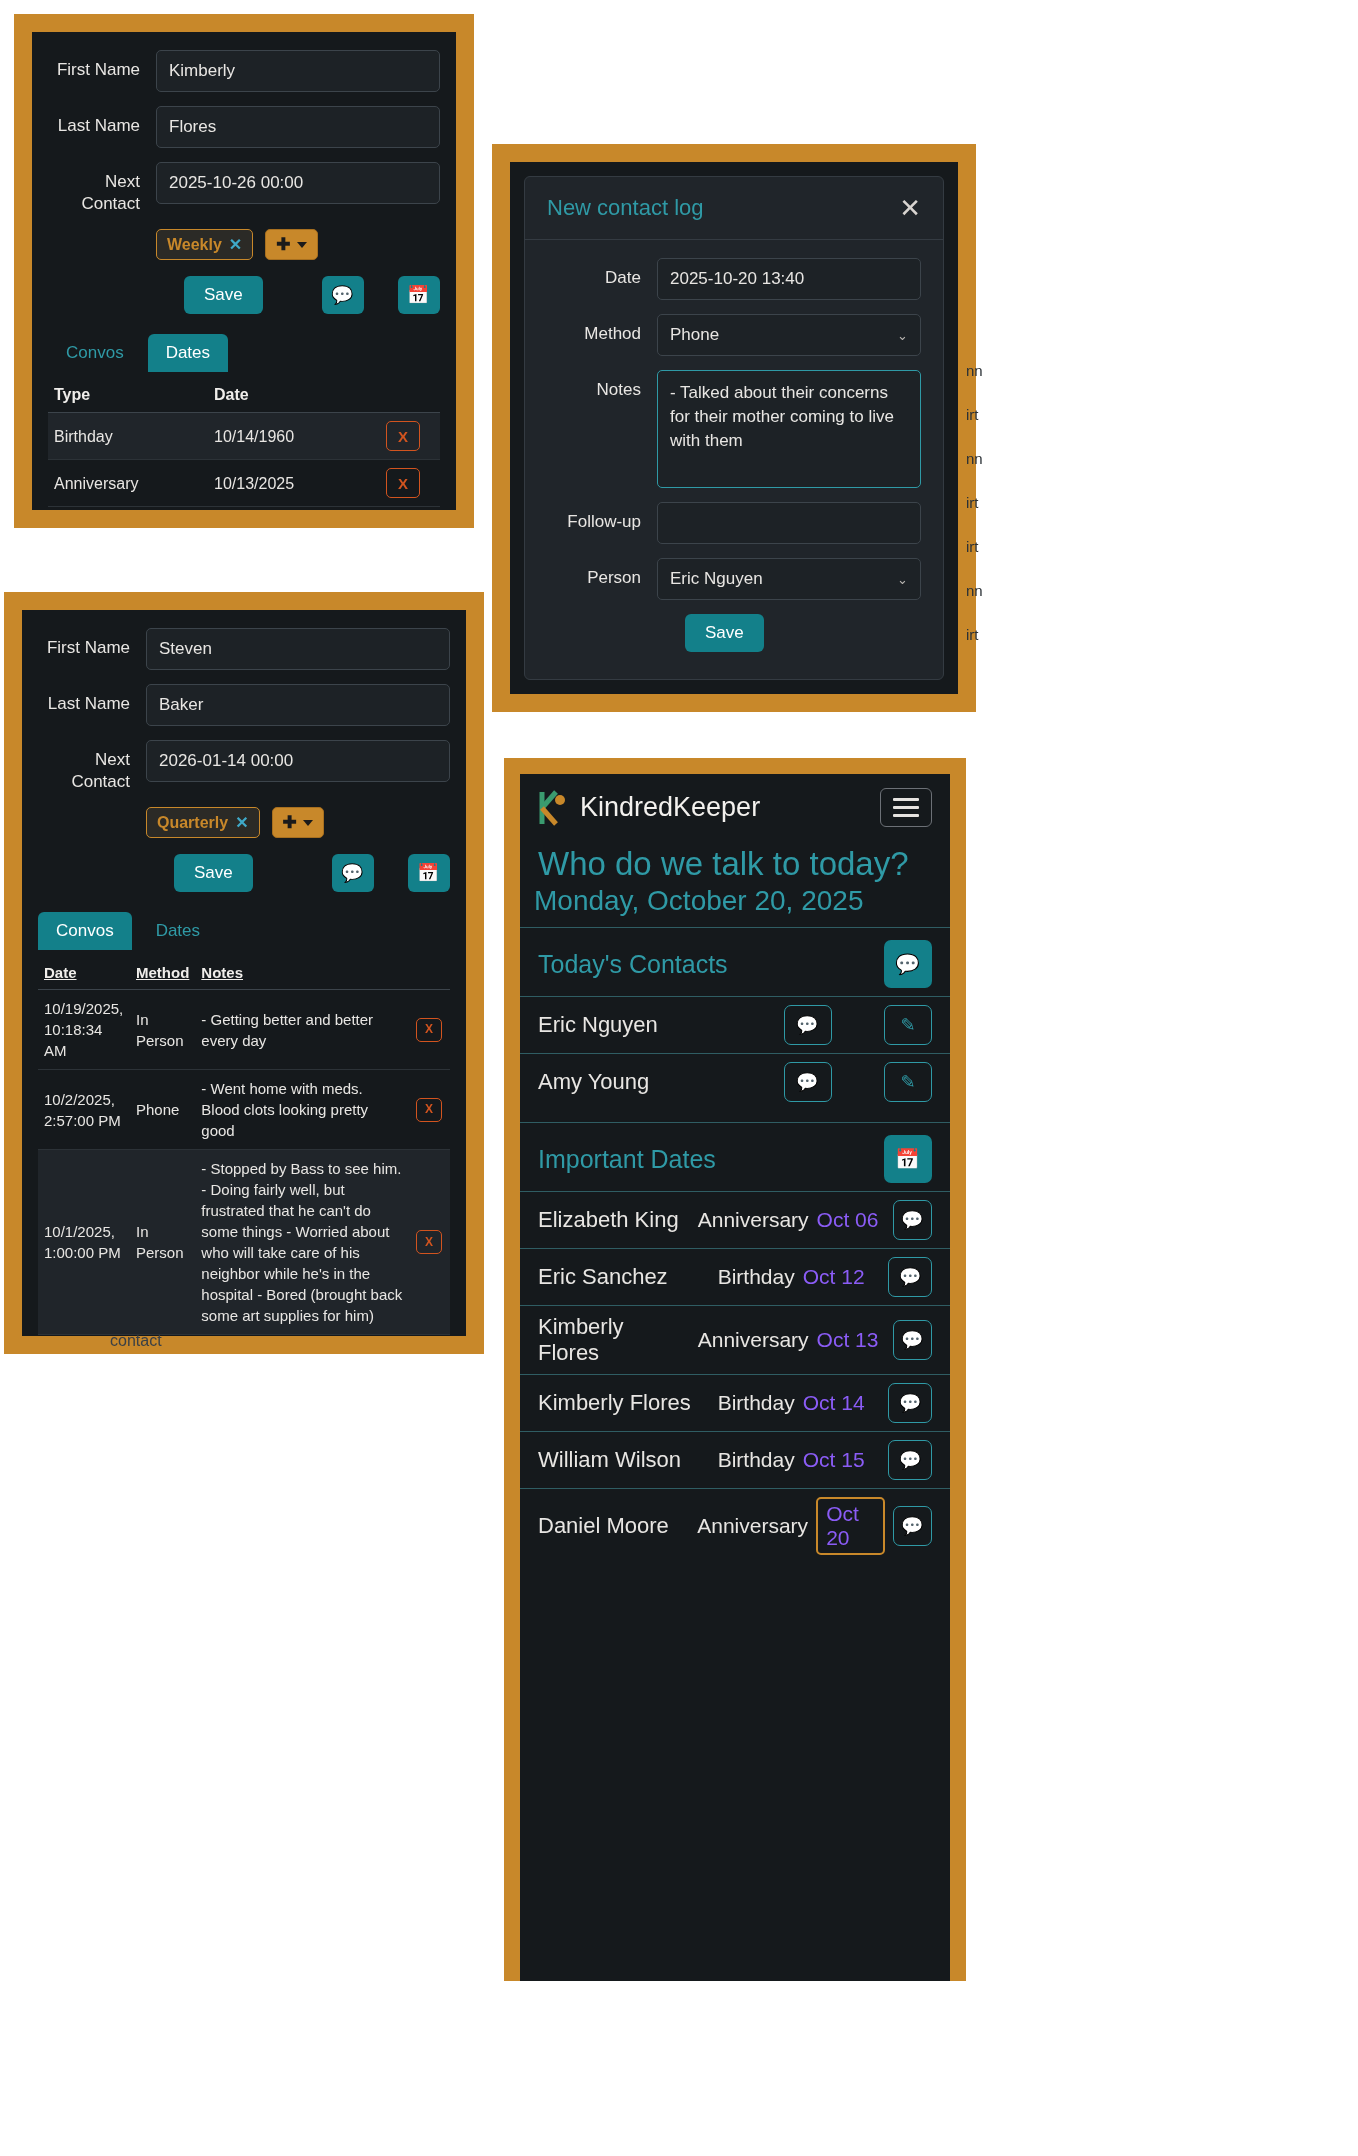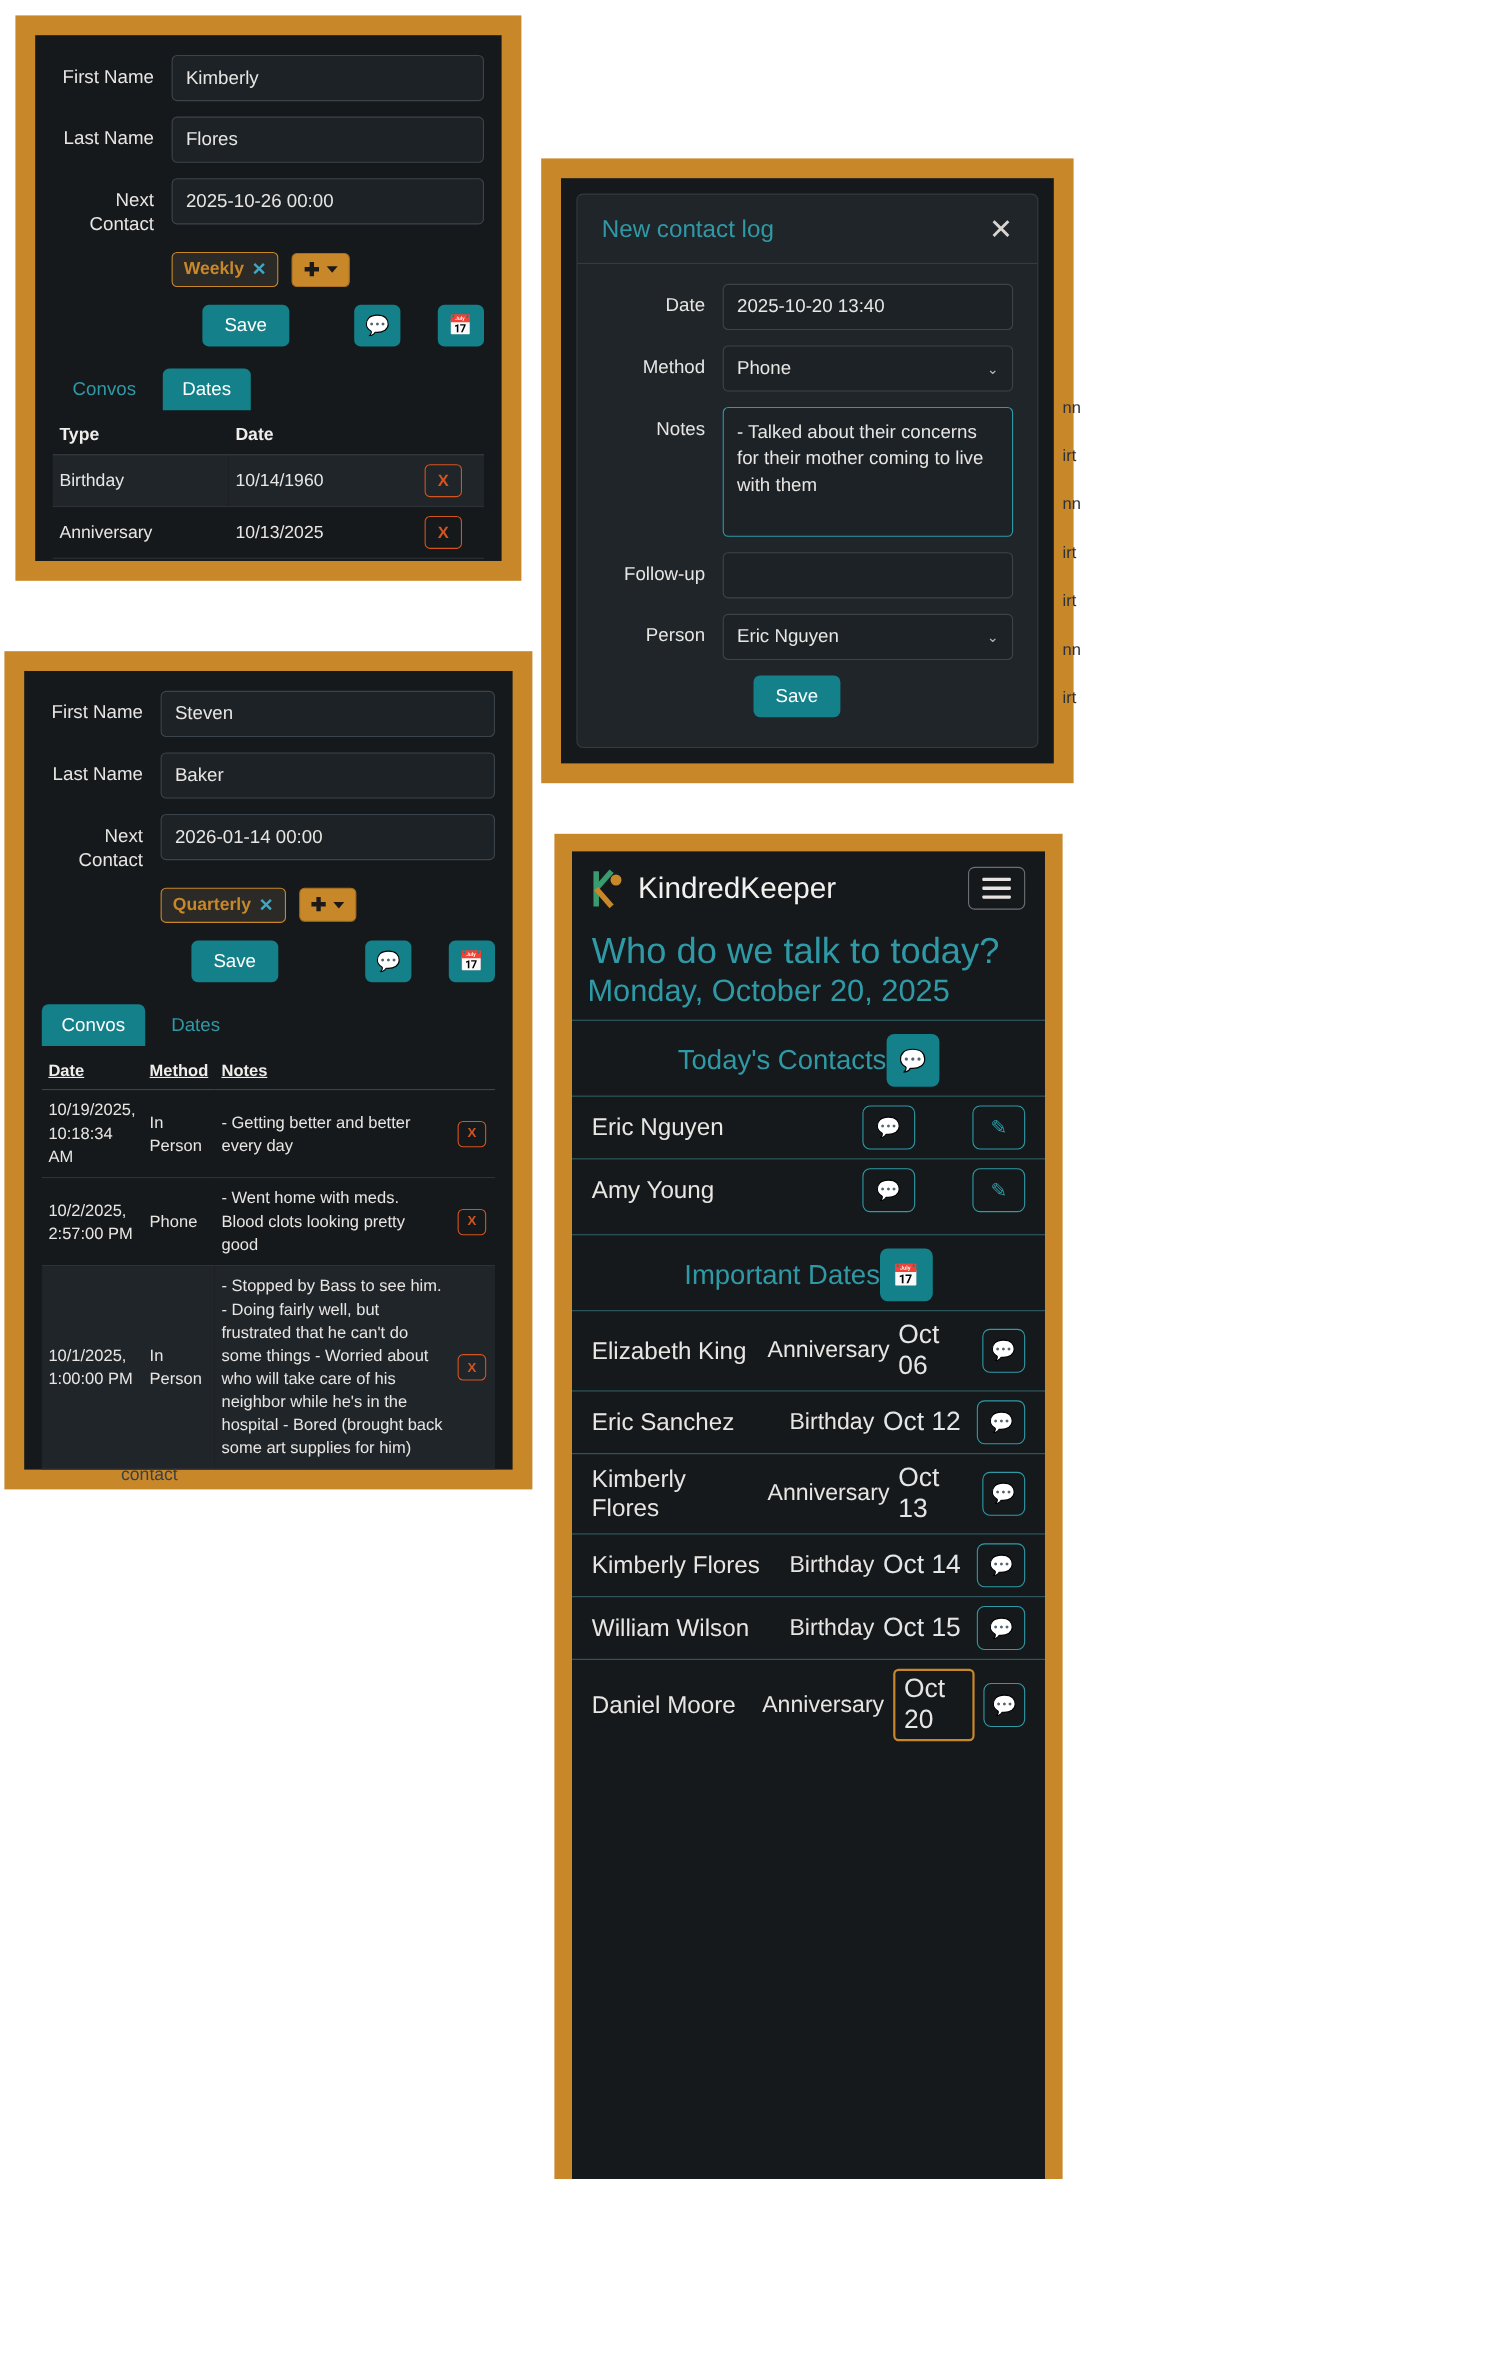--- a/index.html
+++ b/index.html
@@ -276,21 +276,21 @@
   .h2-teal {
     color: #2f9aa6;
     font-size: 28px;
     padding: 2px 14px 10px;
     margin: 0;
     font-weight: normal;
   }
   .section-head {
     display: flex;
     align-items: center;
-    justify-content: center;
+    justify-content: space-between;
     border-top: 1px solid #2f5d63;
     padding: 12px 18px 8px;
   }
   .section-title {
     color: #2f9aa6;
     font-size: 25px;
   }
   .round-btn {
     width: 48px; height: 48px;
     border-radius: 7px;
@@ -323,21 +323,21 @@
   }
   .date-row {
     display: flex;
     align-items: center;
     border-top: 1px solid #2f5d63;
     padding: 8px 18px;
     gap: 8px;
   }
   .date-row .nm { width: 190px; color: #e8e6e3; font-size: 22px; }
   .date-row .tp { flex: 1; color: #e8e6e3; font-size: 21px; }
-  .date-row .dt { width: 86px; color: #e5e5e5; font-size: 24px; }
+  .date-row .dt { width: 86px; color: #8b5cf6; font-size: 21px; }
   .date-row .dt.hl {
     border: 2px solid #c8882a;
     border-radius: 5px;
     padding: 3px 8px;
     width: auto;
   }
   .bottom-nav {
     position: absolute;
     left: 0; right: 0; bottom: 0;
     height: 66px;

